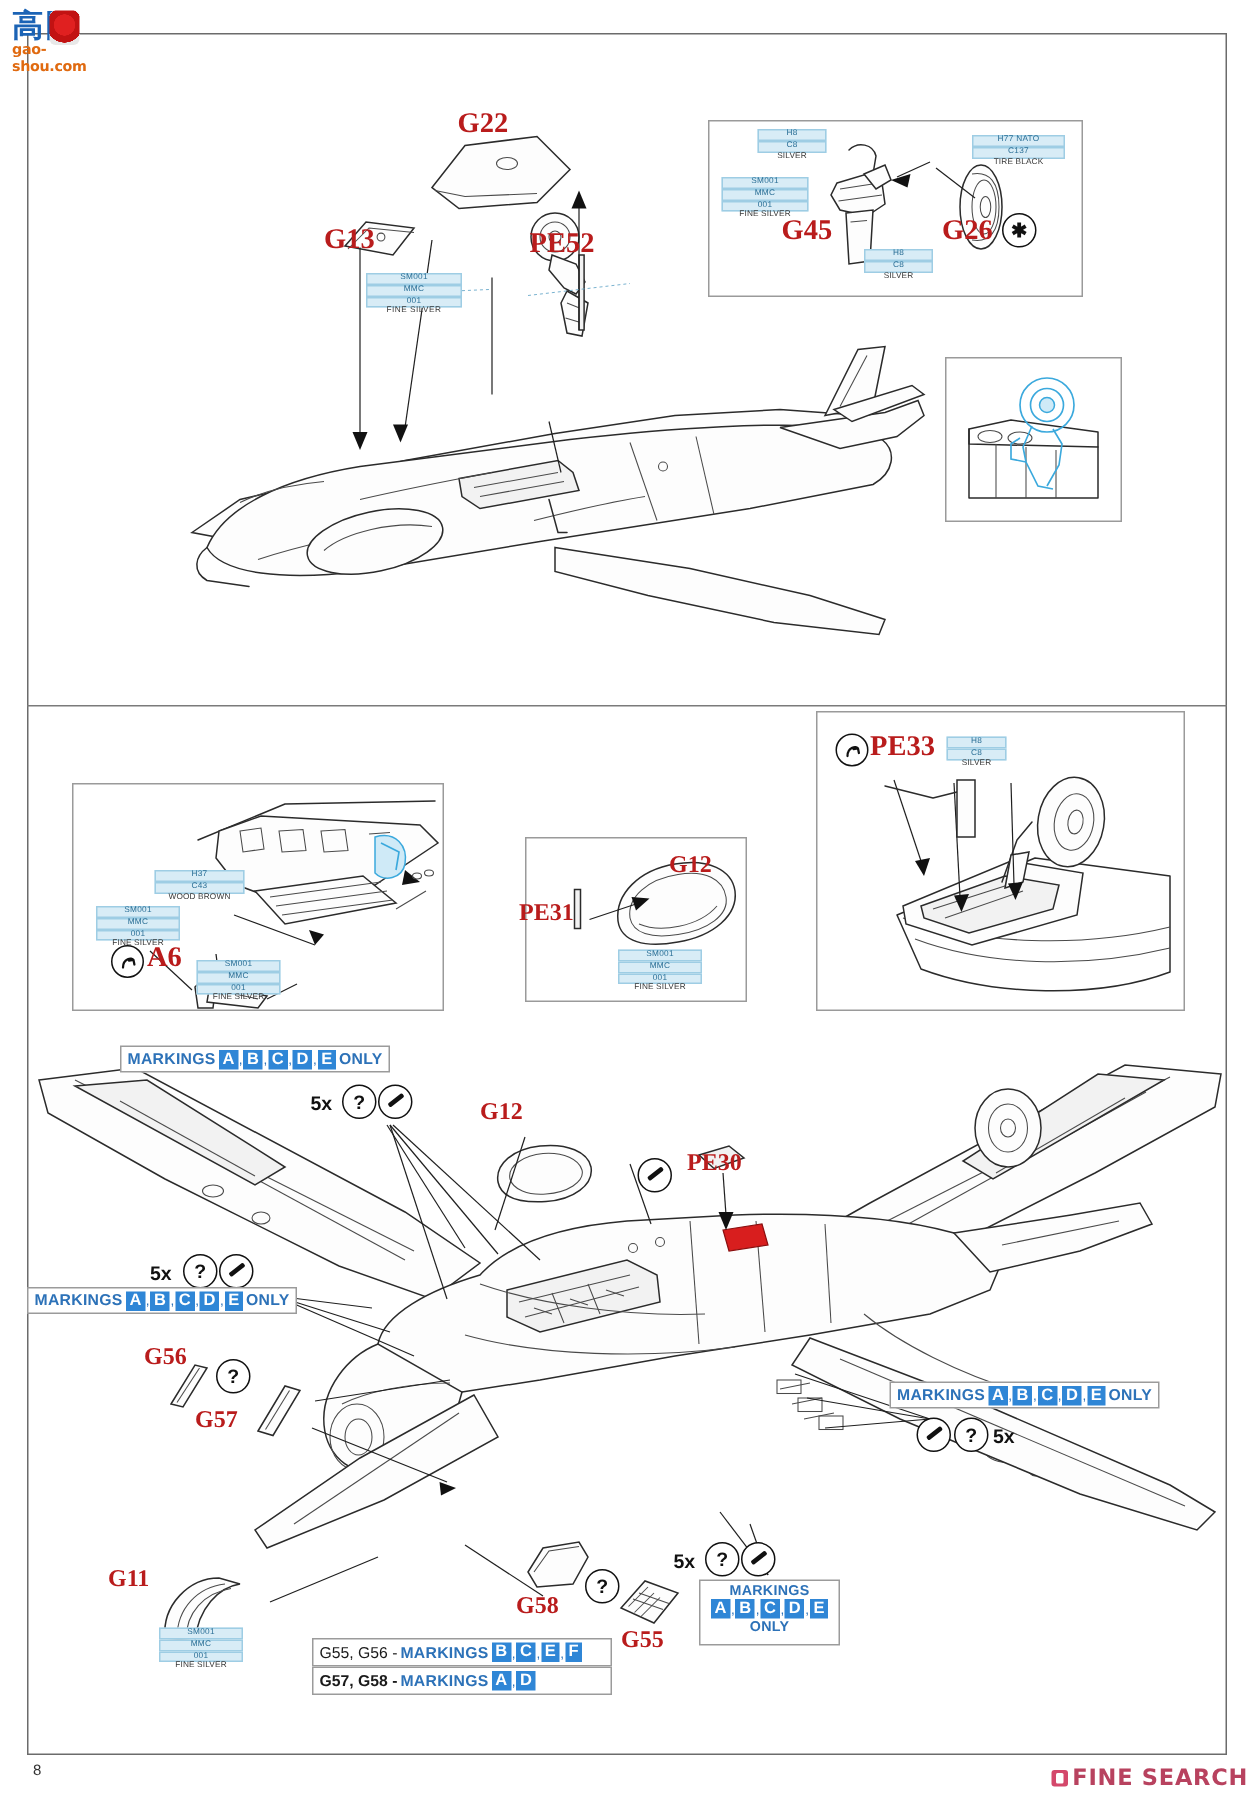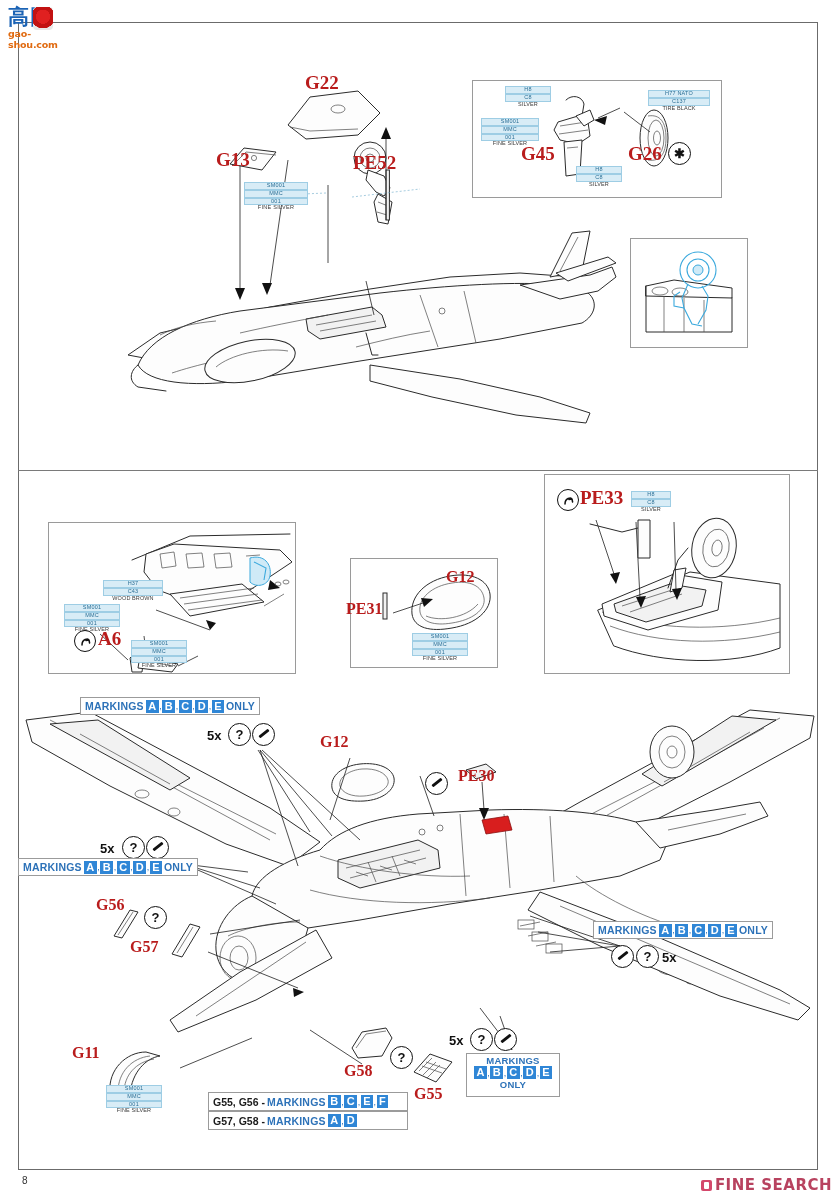--- a/index.html
+++ b/index.html
@@ -643,21 +643,21 @@
     <span class="L">C</span>
       <span class="sep">,</span>
     <span class="L">D</span>
       <span class="sep">,</span>
     <span class="L">E</span>
   </span>
   <span class="word">ONLY</span>
 </div>
 
 <div class="mk" style="left:208px;top:1092px;width:200px;height:19px;">
-  <span style="font-weight:bold;font-size:10.5px;color:#1a1a1a;">G55, G56 -</span>
+  <span style="font-weight:normal;font-size:10.5px;color:#1a1a1a;">G55, G56 -</span>
   <span class="word">MARKINGS</span>
   <span class="letters">
     <span class="L">B</span>
       <span class="sep">,</span>
     <span class="L">C</span>
       <span class="sep">,</span>
     <span class="L">E</span>
       <span class="sep">,</span>
     <span class="L">F</span>
   </span>

